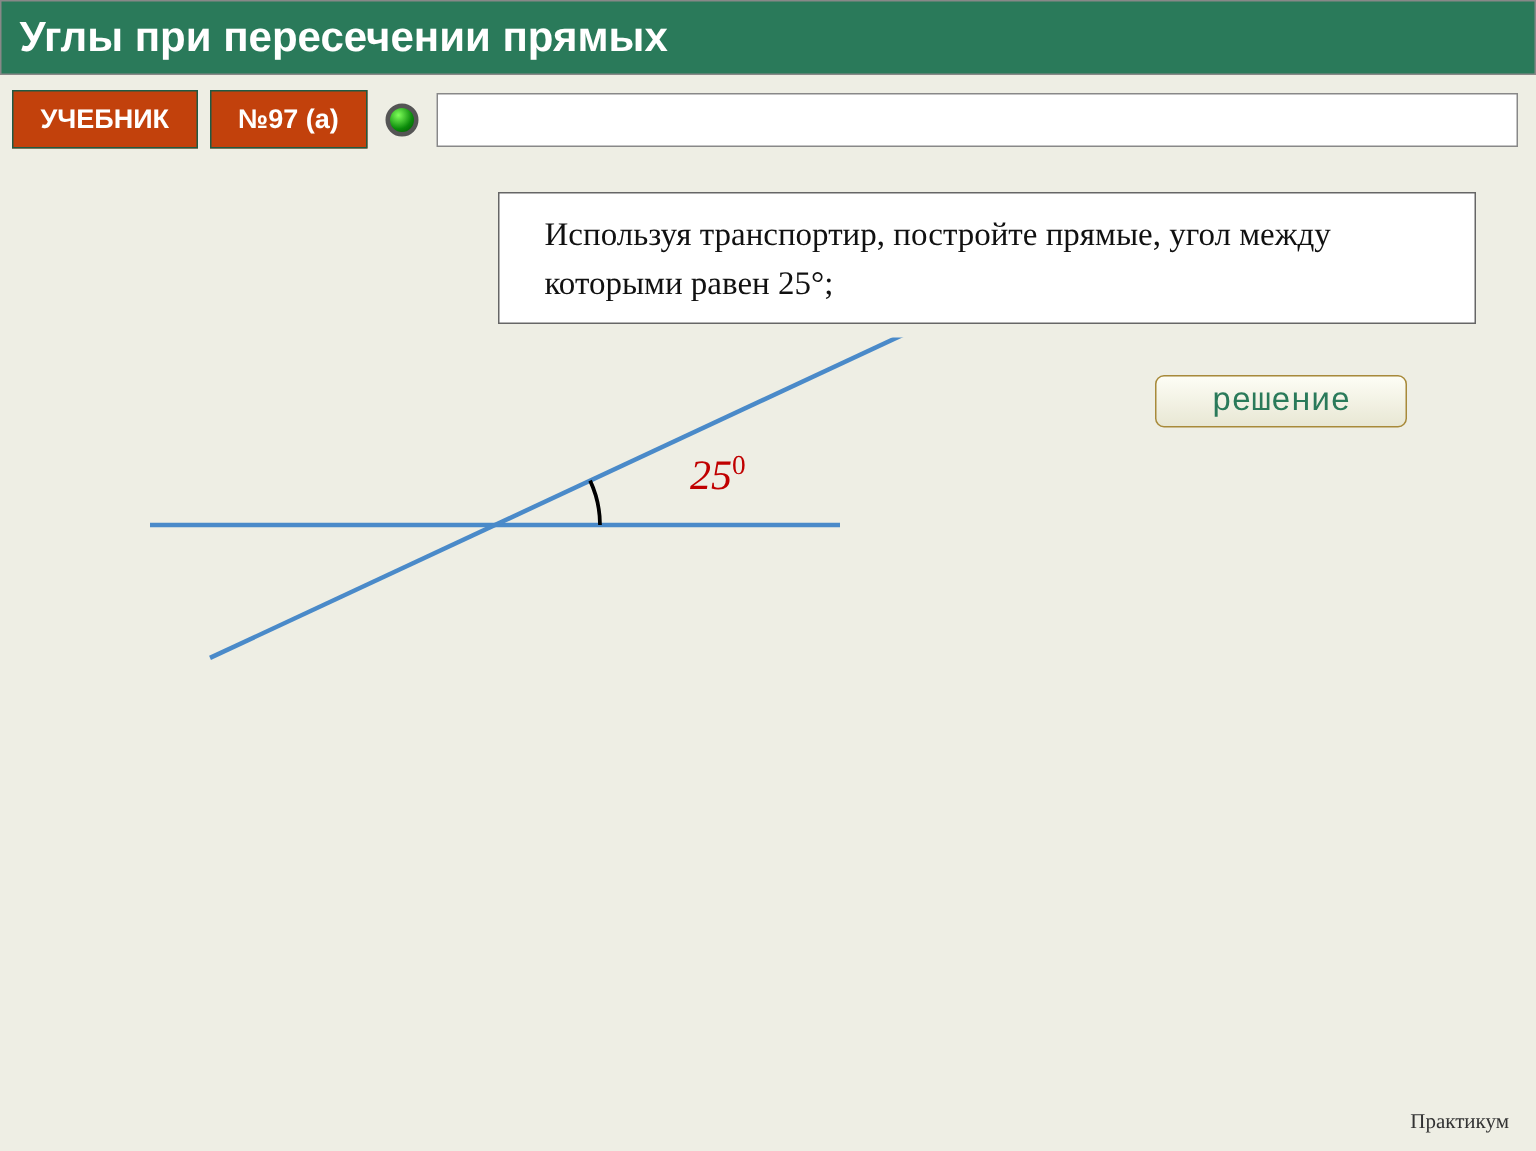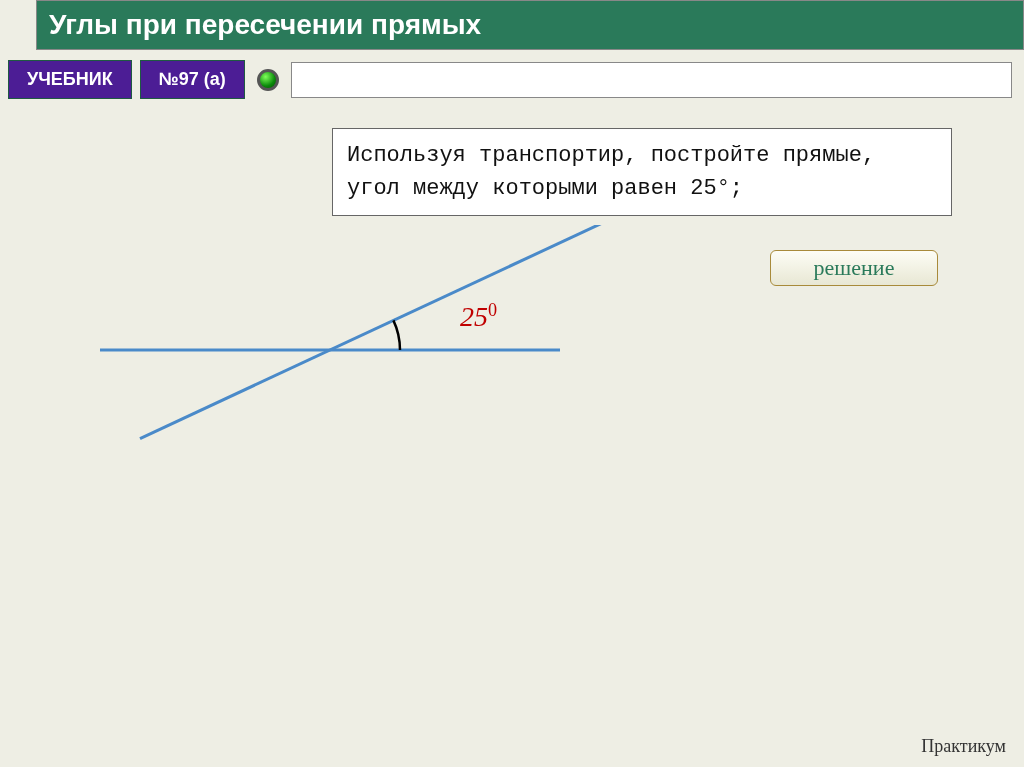--- a/index.html
+++ b/index.html
@@ -12,30 +12,29 @@
     position: relative;
     overflow: hidden;
   }
   .title-bar {
     background: #2a7a5a;
     color: #fff;
     font-size: 28px;
     font-weight: bold;
     padding: 8px 12px;
     border: 1px solid #888;
-    margin-left: 36px;
   }
   .toolbar {
     display: flex;
     align-items: center;
     gap: 8px;
     padding: 10px 8px;
   }
   .green-btn {
-    background: #4c1d95;
+    background: #c2410c;
     color: #fff;
     font-size: 18px;
     font-weight: bold;
     padding: 8px 18px;
     border: 1px solid #1f5a42;
     display: inline-block;
   }
   .status-dot {
     width: 22px;
     height: 22px;
@@ -53,39 +52,39 @@
     border: 1px solid #888;
     margin-right: 4px;
   }
   .task-box {
     position: absolute;
     left: 332px;
     top: 128px;
     width: 590px;
     background: #fff;
     border: 1px solid #666;
-    padding: 10px 14px;
-    font-family: Liberation Mono, monospace;
+    padding: 10px 30px;
+    font-family: Liberation Serif, serif;
     font-size: 22px;
     line-height: 1.5;
     color: #111;
   }
   .solution-btn {
     position: absolute;
     left: 770px;
     top: 250px;
     width: 150px;
     text-align: center;
     background: linear-gradient(#fdfdf5, #e8e7d4);
     border: 1px solid #a88a3a;
     border-radius: 6px;
     padding: 4px 8px;
     color: #2a7a5a;
     font-size: 22px;
-    font-family: Liberation Serif, serif;
+    font-family: Liberation Mono, monospace;
     cursor: pointer;
   }
   .diagram {
     position: absolute;
     left: 90px;
     top: 225px;
     width: 600px;
     height: 300px;
   }
   .angle-label {
@@ -95,21 +94,21 @@
     font-family: "Cambria Math", "Times New Roman", serif;
     font-size: 28px;
     color: #c00000;
     font-style: italic;
   }
   .angle-label sup { font-size: 0.65em; vertical-align: super; font-style: normal;}
   .footer {
     position: absolute;
     bottom: 10px;
     right: 18px;
-    font-size: 18px;
+    font-size: 14px;
     color: #333;
     font-family: "Times New Roman", serif;
   }
 </style>
 </head>
 <body>
 
 <div class="title-bar">Углы при пересечении прямых</div>
 
 <div class="toolbar">

